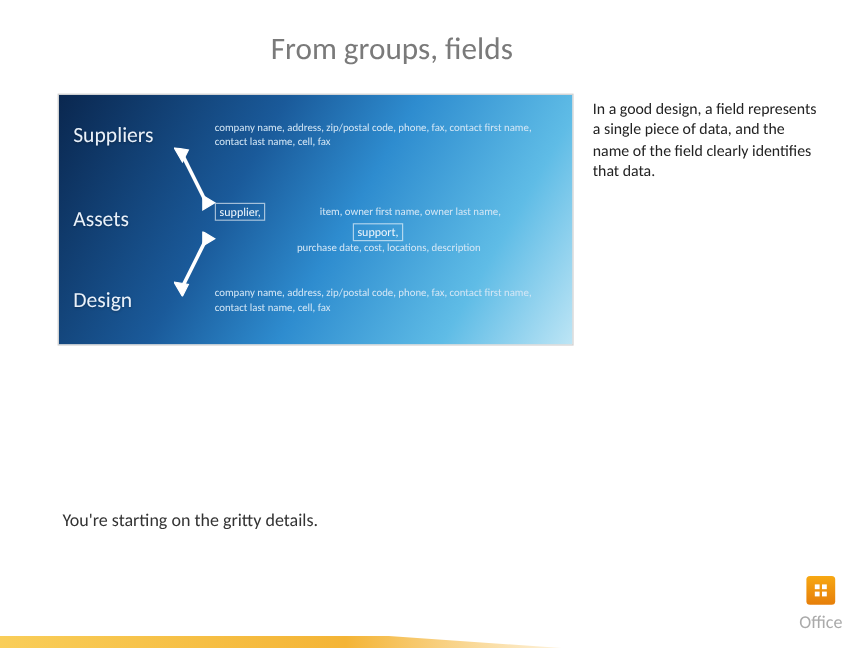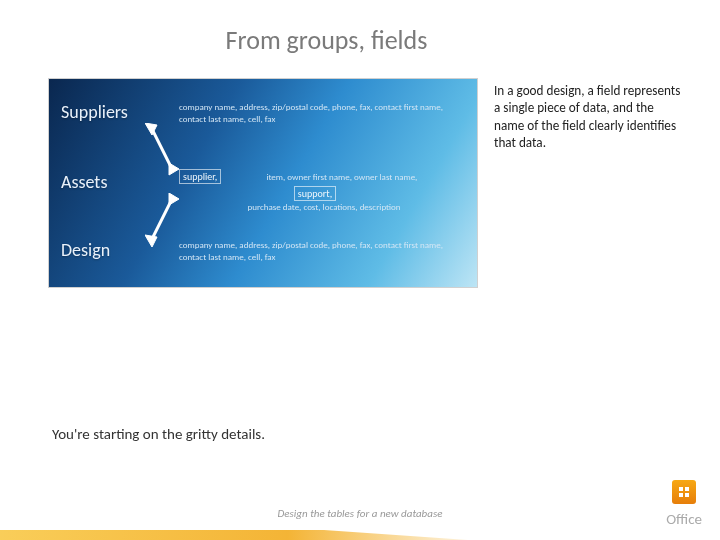--- a/index.html
+++ b/index.html
@@ -62,21 +62,20 @@
   </div>
 
   <div class="body">
     <p>In a good design, a field represents a single piece of data, and the name of the field clearly identifies that data.</p>
   </div>
 
   <div class="sub">You're starting on the gritty details.</div>
 
   <div class="footer">
     <div class="footer-curve"></div>
-    <div class="footer-text">Design the tables for a new database</div>
     <div class="brand">
       <div class="office-icon">
           <span>
             <b></b>
             <b></b>
             <b></b>
             <b></b>
           </span>
         </div>
       <div class="brand-text">Office</div>

